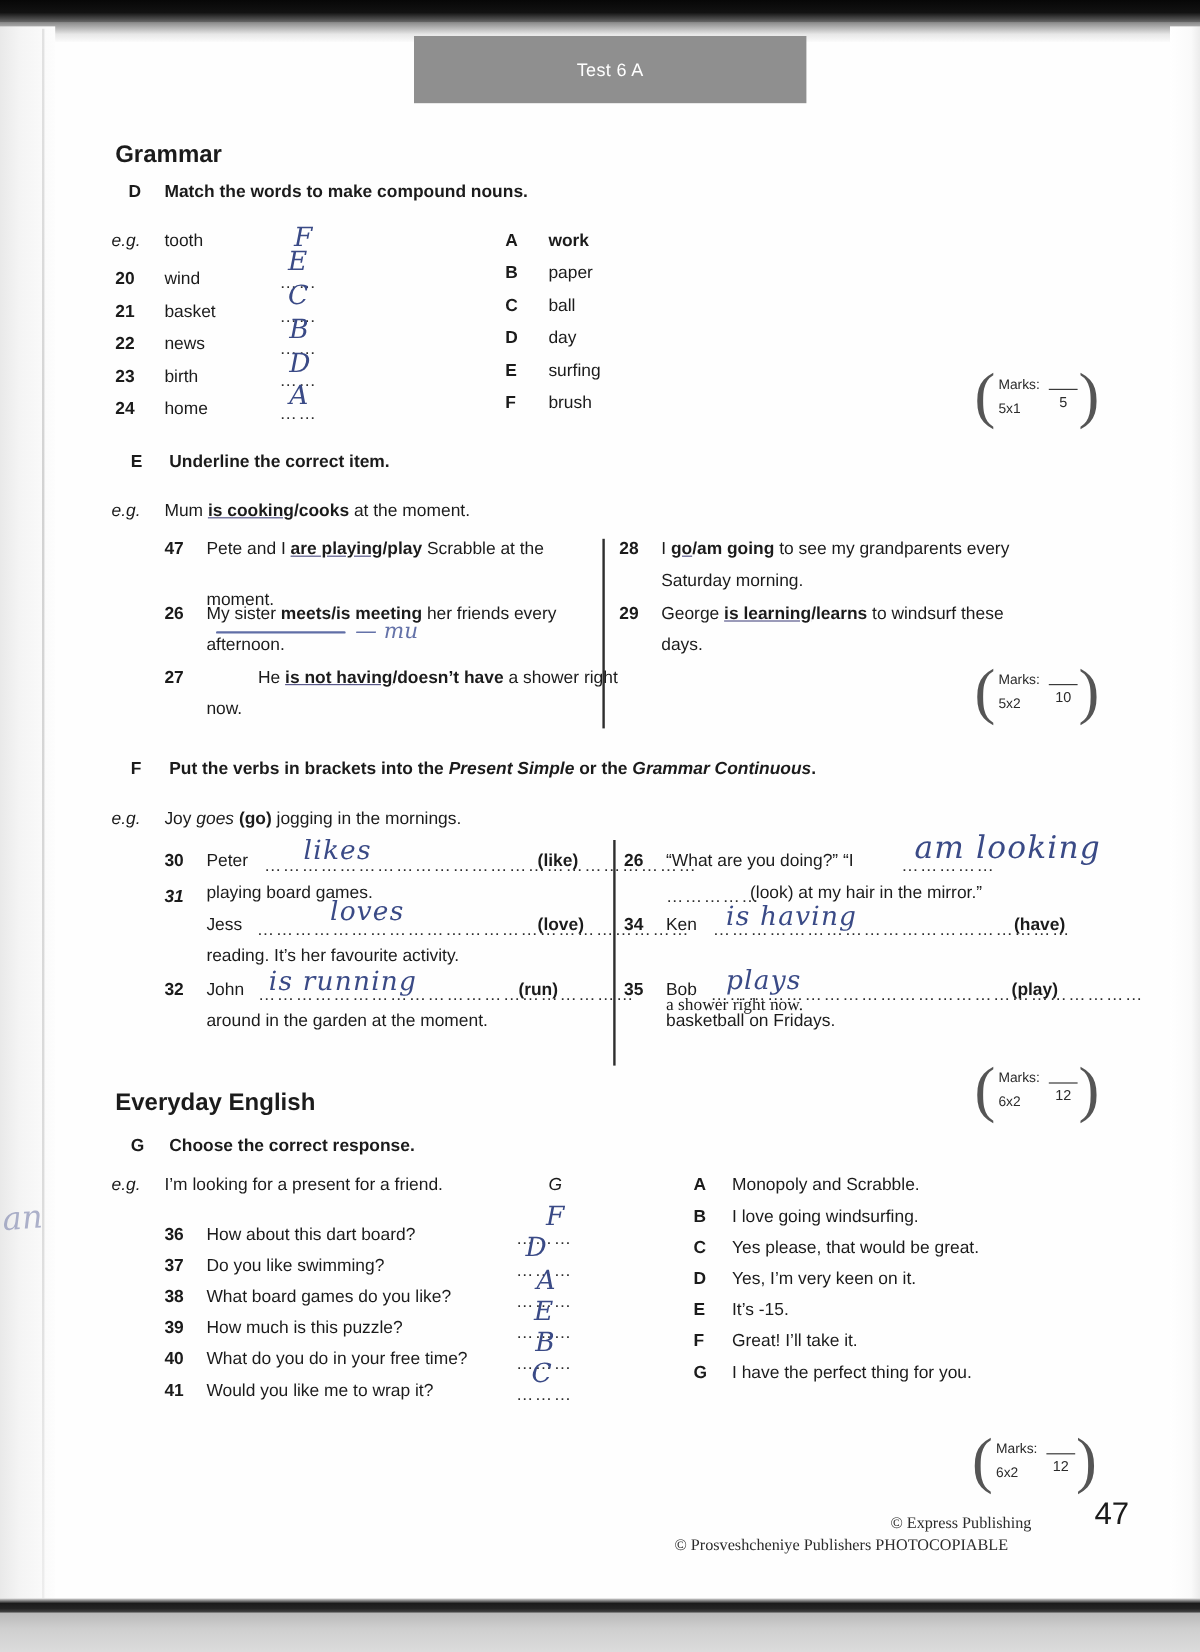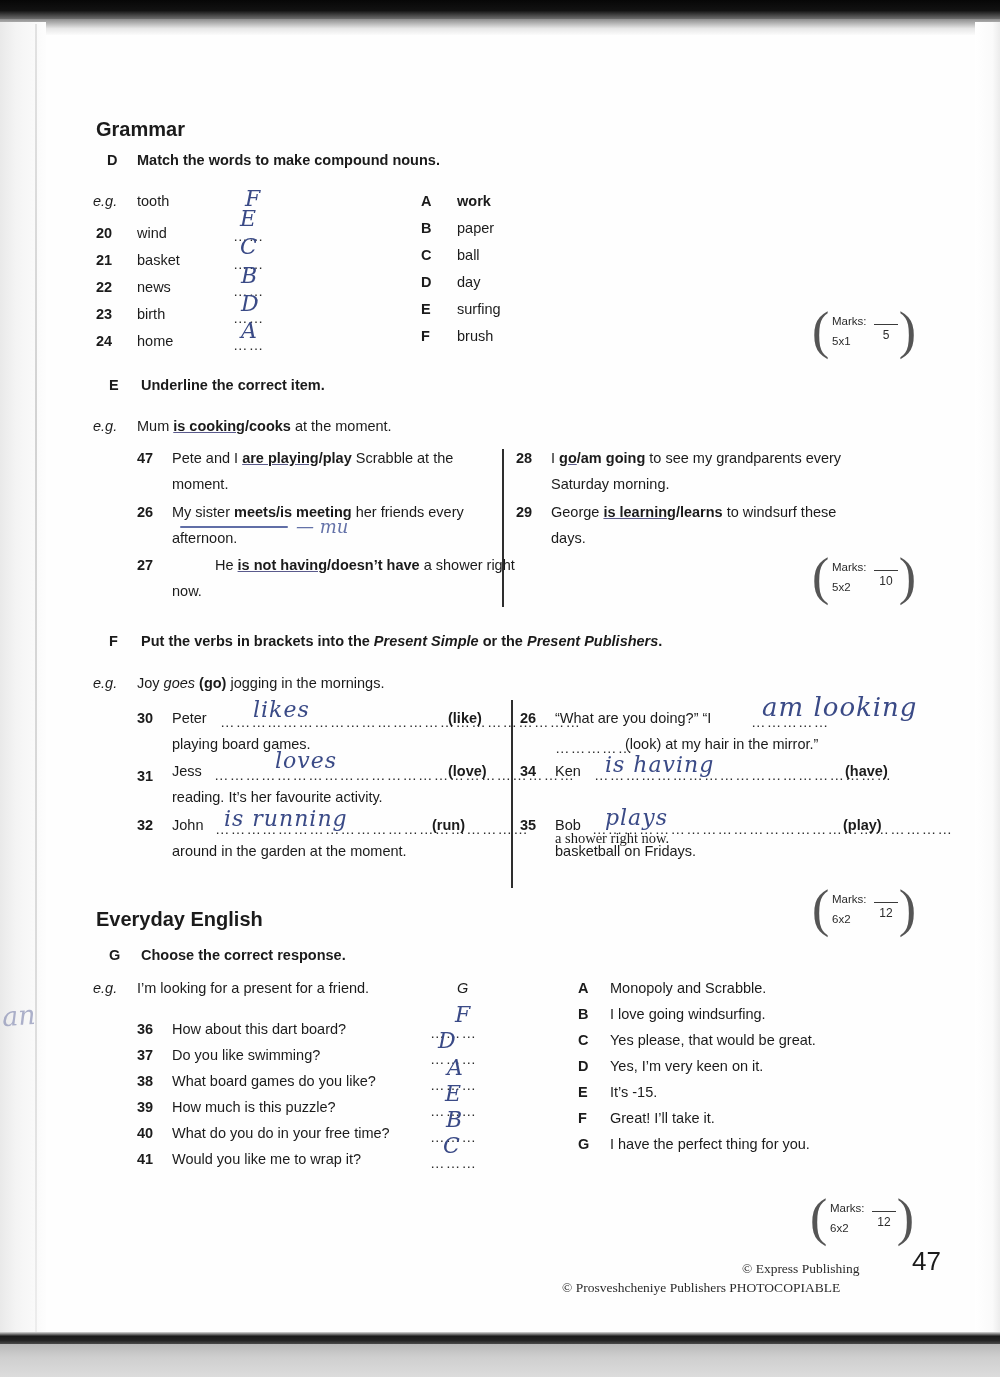--- a/index.html
+++ b/index.html
@@ -149,20 +149,23 @@
 
 <div id="page">
 
   <div class="scan-top-dark"></div>
   <div class="scan-top-fade"></div>
   <div class="gutter-shadow"></div>
   <div class="gutter-line"></div>
   <div class="page-edge-right"></div>
   <div class="bleed-mark">an</div>
 
+  <div class="test-band">
+    <span class="test-band-label">Test 6 A</span>
+  </div>
 
   <div class="sec-title" style="left:96px; top:118px;">Grammar</div>
 
   <div class="ex-letter" style="left:107px; top:152px;">D</div>
   <div class="ex-head" style="left:137px; top:152px;">Match the words to make compound nouns.</div>
 
   <div class="eg" style="left:93px;  top:193px;">e.g.</div>
   <div class="txt" style="left:137px; top:193px;">tooth</div>
   <div class="hw hw-letter" style="left:245px; top:186px;">F</div>
 
@@ -216,21 +219,21 @@
   <div class="ex-letter" style="left:109px; top:377px;">E</div>
   <div class="ex-head" style="left:141px; top:377px;">Underline the correct item.</div>
 
   <div class="eg" style="left:93px;  top:418px;">e.g.</div>
   <div class="txt" style="left:137px; top:418px;">Mum <b class="u">is cooking</b><b>/cooks</b> at the moment.</div>
 
   <div class="col-div" style="left:502px; top:449px; height:158px;"></div>
 
   <div class="num" style="left:137px; top:450px;">47</div>
   <div class="txt" style="left:172px; top:450px; width:320px;">Pete and I <b class="u">are playing</b><b>/play</b> Scrabble at the</div>
-  <div class="txt" style="left:172px; top:476px;">moment.</div>
+  <div class="txt" style="left:172px; top:492px;">moment.</div>
 
   <div class="num" style="left:137px; top:504px;">26</div>
   <div class="txt" style="left:172px; top:504px;">My sister <b>meets/is meeting</b> her friends every</div>
   <div class="txt" style="left:172px; top:530px;">afternoon.</div>
   <div class="pen-line" style="left:180px; top:526px; width:108px;"></div>
   <div class="pen-squiggle" style="left:296px; top:516px;">—&nbsp;<i>mu</i></div>
 
   <div class="num" style="left:137px; top:557px;">27</div>
   <div class="txt" style="left:172px; top:557px;margin-left:43px;">He <b class="u">is not having</b><b>/doesn’t have</b> a shower right</div>
   <div class="txt" style="left:172px; top:583px;">now.</div>
@@ -246,35 +249,35 @@
   <div class="marks" style="left:812px; top:551px;">
     <span class="paren paren-l">(</span>
     <span class="paren paren-r">)</span>
     <span class="m-label">Marks:</span>
     <span class="m-mult">5x2</span>
     <span class="m-bar"></span>
     <span class="m-total">10</span>
   </div>
 
   <div class="ex-letter" style="left:109px; top:633px;">F</div>
-  <div class="ex-head" style="left:141px; top:633px;">Put the verbs in brackets into the <i>Present Simple</i> or the <i>Present Publishers</i>.</div>
+  <div class="ex-head" style="left:141px; top:633px;">Put the verbs in brackets into the <i>Present Simple</i> or the <i>Grammar Continuous</i>.</div>
 
   <div class="eg" style="left:93px;  top:675px;">e.g.</div>
   <div class="txt" style="left:137px; top:675px;">Joy <i>goes</i> <b>(go)</b> jogging in the mornings.</div>
 
   <div class="col-div" style="left:511px; top:700px; height:188px;"></div>
 
   <div class="num" style="left:137px; top:710px;">30</div>
   <div class="txt" style="left:172px; top:710px;">Peter</div>
   <div class="dots" style="left:220px; top:714px;">……………………………………………………………</div>
   <div class="hw hw-word" style="left:253px; top:697px;">likes</div>
   <div class="txt" style="left:448px; top:710px; font-weight:bold;">(like)</div>
   <div class="txt" style="left:172px; top:736px;">playing board games.</div>
 
-  <div class="num" style="left:137px; top:768px;">31</div>
+  <div class="num" style="left:137px; top:740px;font-style:italic;">31</div>
   <div class="txt" style="left:172px; top:763px;">Jess</div>
   <div class="dots" style="left:214px; top:767px;">……………………………………………………………</div>
   <div class="hw hw-word" style="left:275px; top:748px;">loves</div>
   <div class="txt" style="left:448px; top:763px; font-weight:bold;">(love)</div>
   <div class="txt" style="left:172px; top:789px;">reading. It’s her favourite activity.</div>
 
   <div class="num" style="left:137px; top:817px;">32</div>
   <div class="txt" style="left:172px; top:817px;">John</div>
   <div class="dots" style="left:215px; top:821px;">……………………………………………………</div>
   <div class="hw hw-word" style="left:224px; top:806px;">is running</div>

